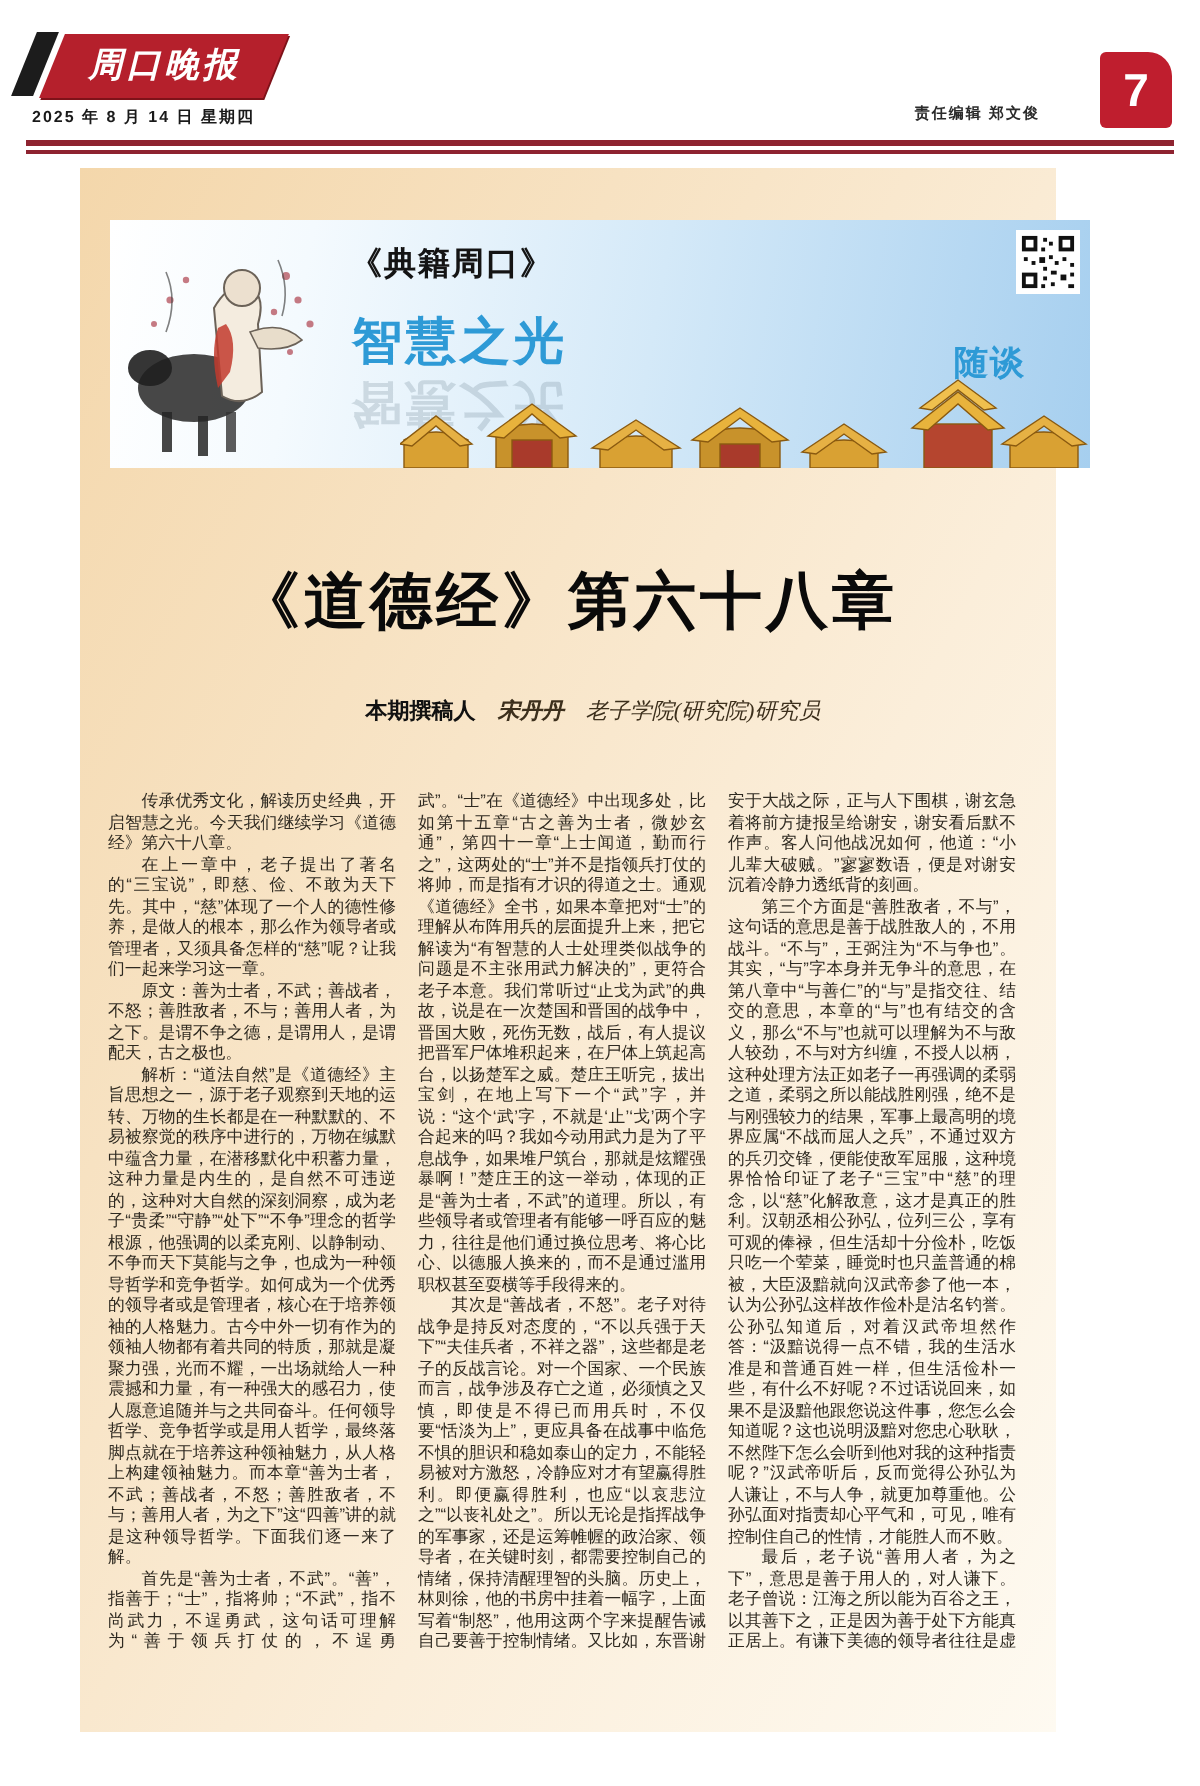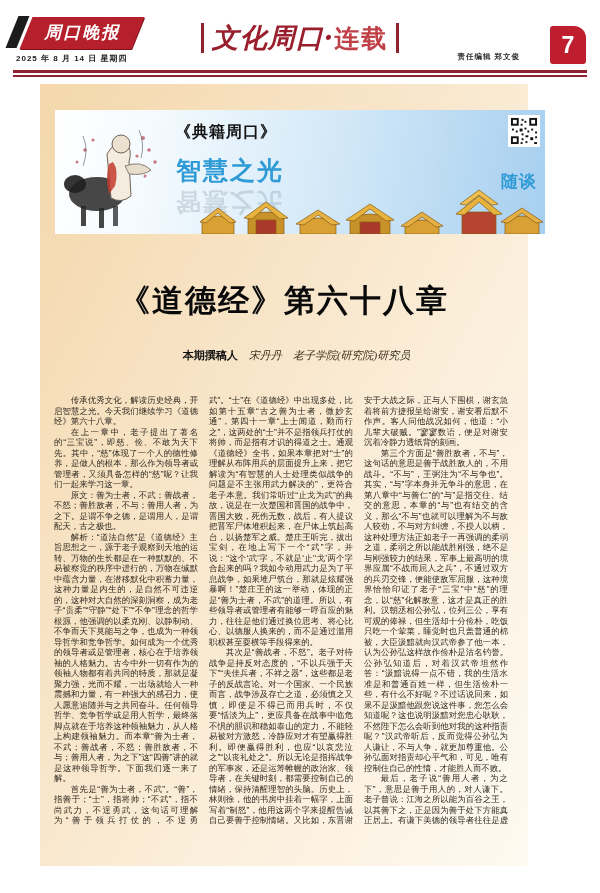--- a/index.html
+++ b/index.html
@@ -28,29 +28,29 @@
            background:linear-gradient(118deg,#f4d7ab 0%,#f7e2c2 30%,#fbeeda 62%,#fefaf1 100%); }
 
   
   .banner { position:absolute; left:15px; top:26px; width:490px; height:124px; overflow:hidden;
             background:linear-gradient(100deg,#ffffff 0%,#f4fafe 20%,#d4e9f8 55%,#a6cfef 100%); }
   .painting { position:absolute; left:0; top:0; width:112px; height:124px; }
   .series-label { position:absolute; left:120px; top:12px; font-family:"Liberation Serif",serif; font-weight:bold; font-size:16px; color:#141414; letter-spacing:1px; }
   .banner-subtitle { position:absolute; left:121px; top:44px; font-size:25px; font-weight:900; color:#2e9ad6; letter-spacing:2px; font-family:"Liberation Sans",sans-serif; }
   .banner-subtitle-reflect { position:absolute; left:121px; top:76px; font-size:25px; font-weight:900; color:#6e8594; letter-spacing:2px; transform:scaleY(-1); opacity:0.25; font-family:"Liberation Sans",sans-serif; }
   .banner-main-title { position:absolute; left:244px; top:2px; font-family:"DejaVu Serif","Liberation Serif",serif; font-weight:bold; font-size:58px; color:#0c0c0c; letter-spacing:8px; font-style:italic; }
-  .banner-suffix { position:absolute; left:446px; top:60px; font-size:17px; font-weight:900; color:#2e9ad6; letter-spacing:1px; }
+  .banner-suffix { position:absolute; left:422px; top:60px; font-size:17px; font-weight:900; color:#2e9ad6; letter-spacing:1px; }
   .qr { position:absolute; right:5px; top:5px; width:32px; height:32px; background:#fff; padding:2px; }
   .roofs { position:absolute; left:145px; bottom:0; width:345px; height:48px; }
 
   
   .article-title { position:absolute; left:0; width:100%; top:196px; text-align:center; font-size:31px; font-weight:900; color:#0a0a0a; letter-spacing:2px; font-family:Liberation Serif, serif; }
   .byline { position:absolute; left:0; width:100%; top:264px; text-align:center; font-size:11px; color:#222; }
   .byline-label { font-weight:900; color:#111; margin-right:8px;margin-left:25px; }
-  .byline-author { font-family:"Liberation Serif",serif; font-style:italic; font-weight:normal; color:#3c2f1c; margin-right:8px; }
+  .byline-author { font-family:"Liberation Serif",serif; font-style:italic; font-weight:bold; color:#3c2f1c; margin-right:8px; }
   .byline-affil { font-family:"Liberation Serif",serif; font-style:italic; font-weight:normal; color:#3c2f1c; }
 
   .body-cols { position:absolute; left:14px; right:20px; top:311px; height:440px;
                column-count:3; column-gap:11px; column-fill:auto;
                font-size:8.4px; line-height:1.25; color:#2e2920; text-align:justify; overflow:hidden; }
   .body-cols p { text-indent:2em; margin:0; }
 </style>
 </head>
 <body>
 
@@ -58,23 +58,20 @@
 
   <div class="header">
     <div class="logo-wrap">
       <span class="logo-slash"></span>
       <span class="logo-box">
         <span class="logo-text">周口晚报</span>
       </span>
     </div>
     <div class="date-line">2025 年 8 月 14 日 星期四</div>
 
-    <div class="masthead">
-      <span class="mast-bar"></span><span class="section-main">文化周口·</span><span class="section-sub">连载</span><span class="mast-bar"></span>
-    </div>
 
     <div class="editor-line">责任编辑 郑文俊</div>
     <div class="page-badge">7</div>
   </div>
 
   <div class="rules">
     <div class="rule1"></div>
     <div class="rule2"></div>
   </div>
 

